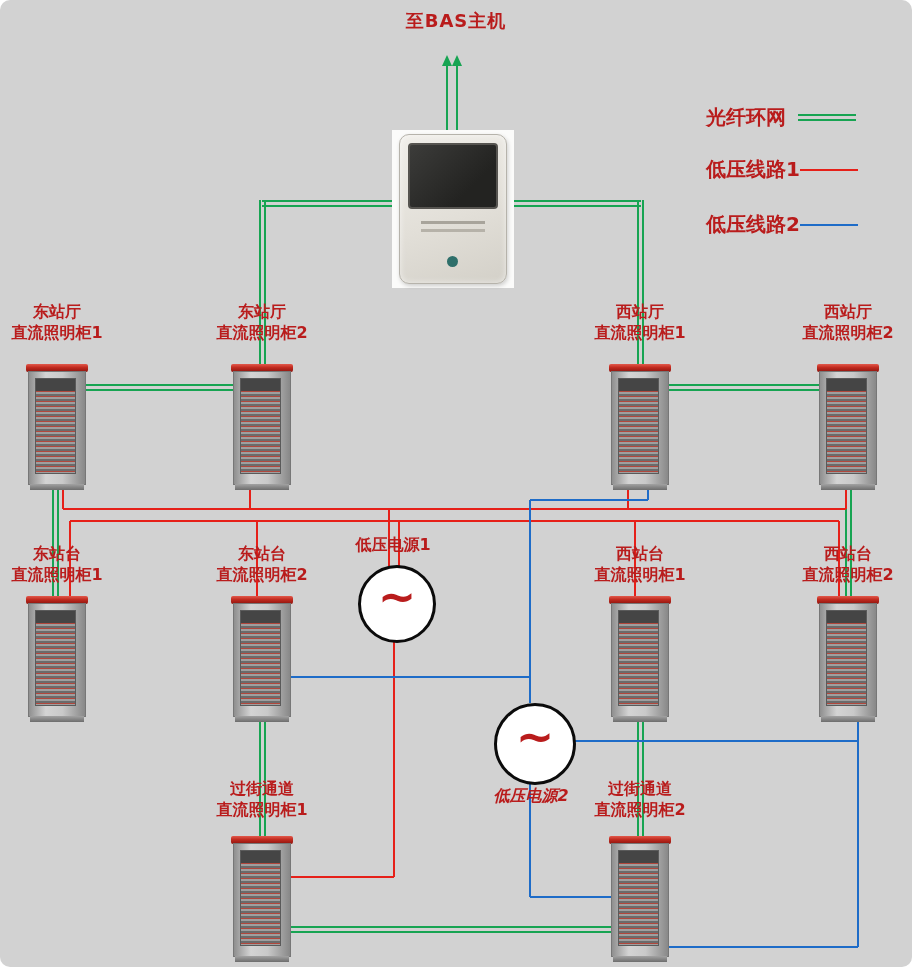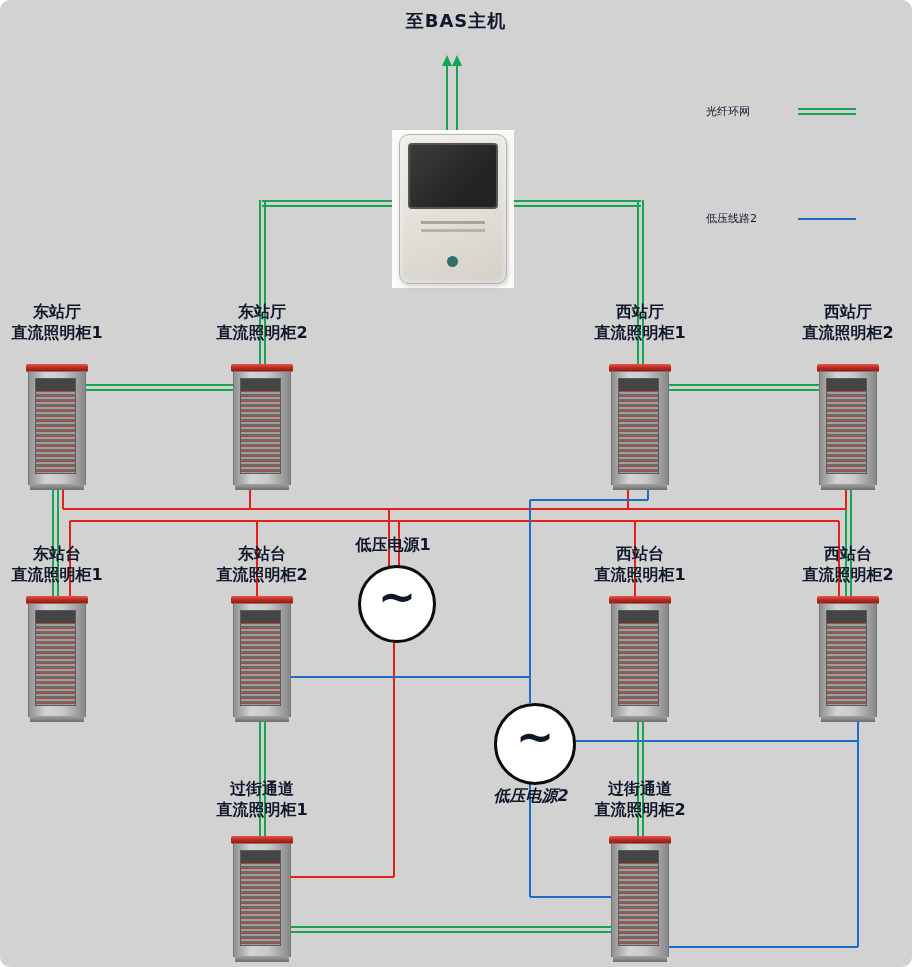--- a/index.html
+++ b/index.html
@@ -2,21 +2,21 @@
 <html style="--fiber: #17a452; --lv1: #e62019; --lv2: #1e6cc8;"><head>
 <meta charset="utf-8">
 <style>
   html,body{margin:0;padding:0;background:#ffffff;}
   #canvas{
     position:relative;
     width:912px;height:967px;
     background:#d2d2d2;
     overflow:hidden;
     font-family:"DejaVu Sans","Liberation Sans",sans-serif;
-    color:#0f172a;
+    color:#b91c1c;
     border-radius:10px;
   }
   .line{position:absolute;z-index:1;}
   .fiber-h{height:7px;background:linear-gradient(180deg,var(--fiber) 0 2px,transparent 2px,transparent 5px,var(--fiber) 5px 7px);}
   .fiber-v{width:7px;background:linear-gradient(90deg,var(--fiber) 0 2px,transparent 2px,transparent 5px,var(--fiber) 5px 7px);}
   .lv1-h{height:2px;background:var(--lv1);}
   .lv1-v{width:2px;background:var(--lv1);}
   .lv2-h{height:2px;background:var(--lv2);}
   .lv2-v{width:2px;background:var(--lv2);}
   .arrow-line{position:absolute;width:2px;background:var(--fiber);z-index:2;}
@@ -36,21 +36,21 @@
   .host-screen{position:absolute;left:8px;top:8px;right:8px;height:62px;
     background:linear-gradient(135deg,#3c3c3a 0%,#232321 70%);
     border:2px solid #565450;border-radius:4px;}
   .host-brand{position:absolute;left:20%;top:86px;width:60%;height:3px;background:#a8a49b;box-shadow:0 8px 0 #b6b2a9;}
   .host-logo{position:absolute;left:50%;bottom:16px;width:11px;height:11px;margin-left:-6px;border-radius:50%;background:#2e6f6a;}
   .host-label{position:absolute;left:364px;top:288px;width:180px;text-align:center;
     font-size:17px;font-weight:bold;line-height:21px;z-index:6;}
 
   
   .legend-row{position:absolute;left:706px;width:200px;display:flex;align-items:center;z-index:6;}
-  .legend-label{font-size:11px;font-weight:normal;flex:0 0 92px;white-space:nowrap;}
+  .legend-label{font-size:20px;font-weight:bold;flex:0 0 92px;white-space:nowrap;}
   .legend-sample{display:inline-block;width:58px;}
   .sample-fiber{height:7px;background:linear-gradient(180deg,var(--fiber) 0 2px,transparent 2px,transparent 5px,var(--fiber) 5px 7px);}
   .sample-lv1{height:2px;background:var(--lv1);}
   .sample-lv2{height:2px;background:var(--lv2);}
 
   
   .cabinet{position:absolute;width:58px;height:126px;z-index:3;}
   .cab-top{position:absolute;left:-2px;right:-2px;top:0;height:8px;border-radius:2px;
     background:linear-gradient(180deg,#e2594c 0%,#c02a1f 45%,#8d140e 100%);}
   .cab-body{position:absolute;left:0;right:0;top:7px;bottom:5px;border:1px solid #777;
@@ -80,20 +80,24 @@
     <div class="host-device">
       <div class="host-screen"></div>
       <div class="host-brand"></div>
       <div class="host-logo"></div>
     </div>
   </div>
 
   <div class="legend-row" style="top:104px;">
     <span class="legend-label">光纤环网</span>
     <span class="legend-sample sample-fiber"></span>
+  </div>
+  <div class="legend-row" style="top:156px;">
+    <span class="legend-label">低压线路1</span>
+    <span class="legend-sample sample-lv1"></span>
   </div>
   <div class="legend-row" style="top:211px;">
     <span class="legend-label">低压线路2</span>
     <span class="legend-sample sample-lv2"></span>
   </div>
 
 <div class="line fiber-h" style="left: 262px; width: 135px; top: 200px;"></div>
     <div class="line fiber-v" style="top: 200px; height: 164px; left: 259px;"></div>
     <div class="line fiber-h" style="left: 509px; width: 132px; top: 200px;"></div>
     <div class="line fiber-v" style="top: 200px; height: 164px; left: 637px;"></div>

